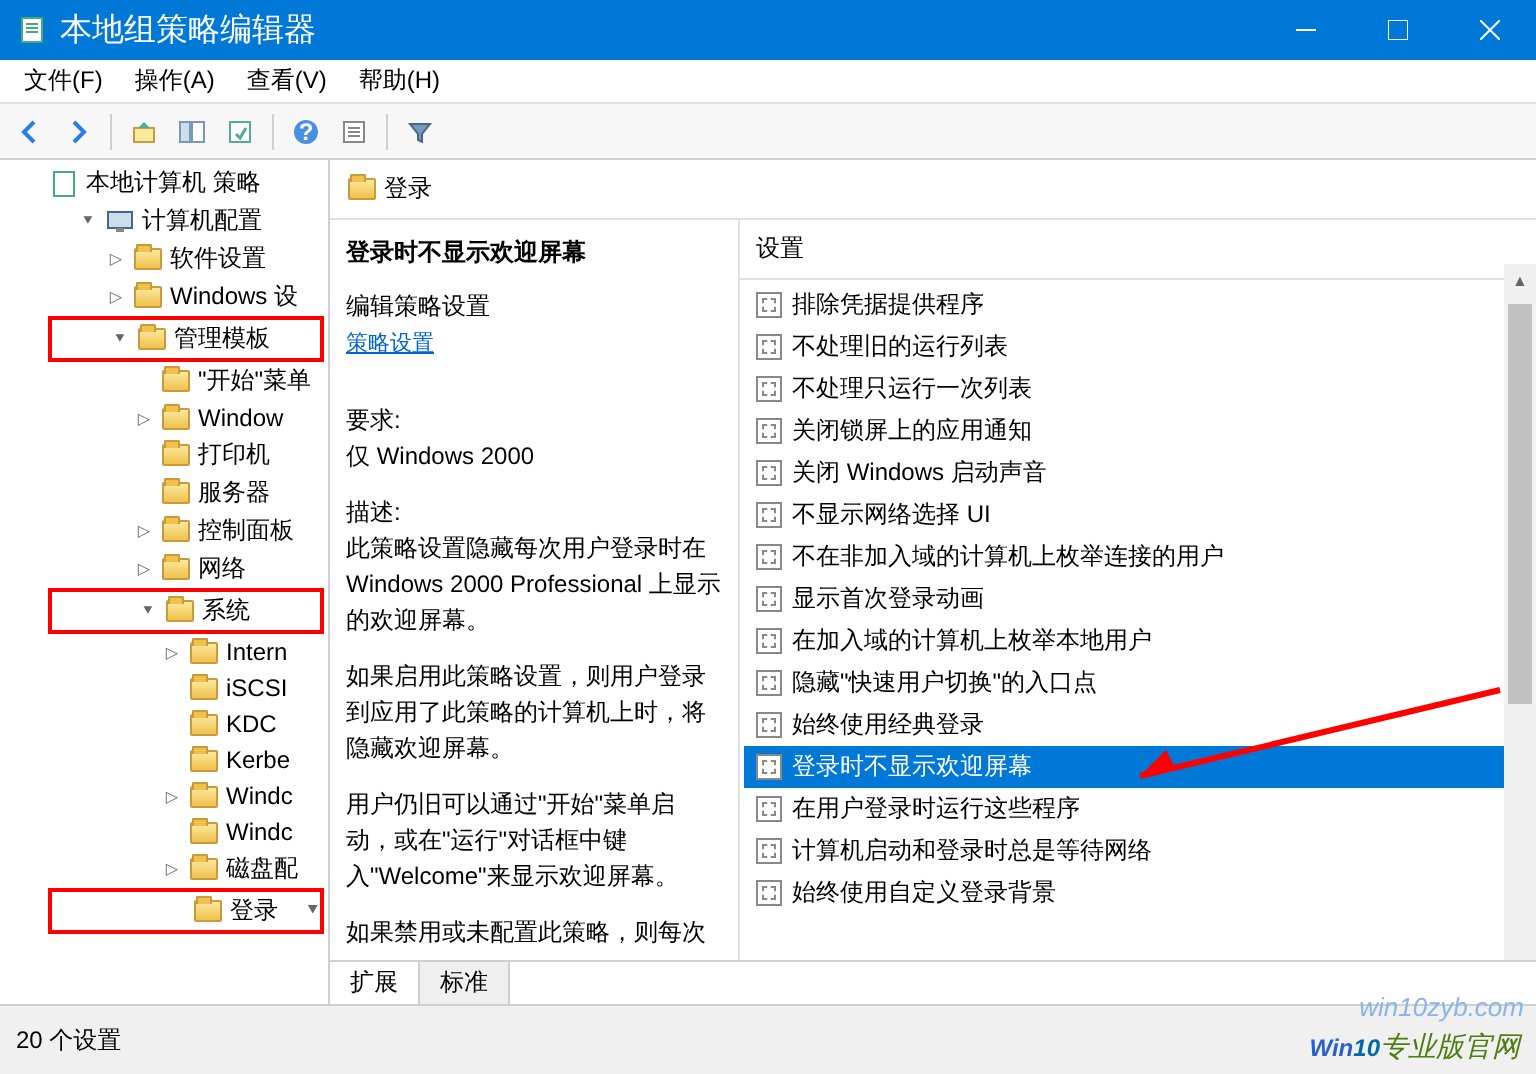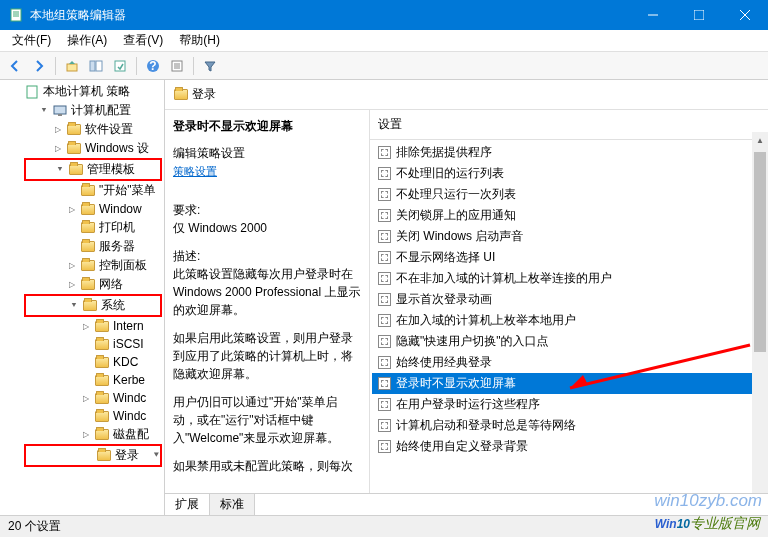--- a/index.html
+++ b/index.html
@@ -1,20 +1,20 @@
 <!DOCTYPE html>
 <html><head>
 <meta charset="utf-8">
 <style>
 * { margin: 0; padding: 0; box-sizing: border-box; font-family: "Microsoft YaHei", "Segoe UI", sans-serif; font-size: 12px; }
 body { background: #fff; }
 .window { width: 768px; height: 537px; background: #fff; display: flex; flex-direction: column; position: relative; }
 .titlebar { height: 30px; background: #0078d7; color: #fff; display: flex; align-items: center; padding: 0 0 0 8px; }
 .titlebar-icon { width: 16px; height: 16px; margin-right: 6px; display: inline-flex; align-items: center; justify-content: center; }
-.titlebar-title { flex: 1; font-size: 12px; }
+.titlebar-title { flex: 1; font-size: 16px; }
 .titlebar-btns { display: flex; height: 100%; }
 .titlebar-btn { width: 46px; display: flex; align-items: center; justify-content: center; color: #fff; }
 .menubar { height: 22px; background: #fff; border-bottom: 1px solid #e0e0e0; display: flex; align-items: center; padding: 0 4px; }
 .menu-item { padding: 2px 8px; cursor: default; }
 .toolbar { height: 28px; background: #f7f7f7; border-bottom: 1px solid #d0d0d0; display: flex; align-items: center; padding: 0 4px; gap: 2px; }
 .toolbar-btn { width: 22px; height: 22px; display: flex; align-items: center; justify-content: center; border: 1px solid transparent; }
 .toolbar-sep { width: 1px; height: 18px; background: #d0d0d0; margin: 0 3px; }
 .content { flex: 1; display: flex; overflow: hidden; }
 .tree-panel { width: 165px; border-right: 1px solid #d0d0d0; overflow: auto; padding: 2px; background: #fff; }
 .tree-node { display: flex; align-items: center; padding: 1px 0; white-space: nowrap; cursor: default; min-height: 18px; }
@@ -38,23 +38,23 @@
 .settings-header { padding: 6px 8px; border-bottom: 1px solid #e0e0e0; }
 .settings-list { flex: 1; overflow: auto; padding: 2px; }
 .setting-item { display: flex; align-items: center; padding: 2px 4px; cursor: default; }
 .setting-item.selected { background: #0078d7; color: #fff; }
 .setting-icon { width: 16px; height: 16px; margin-right: 4px; display: inline-flex; align-items: center; justify-content: center; flex-shrink: 0; }
 .policy-icon { width: 13px; height: 13px; border: 1px solid #888; background: #fff; position: relative; }
 .policy-icon::after { content: ""; position: absolute; left: 2px; top: 2px; right: 2px; bottom: 2px; border: 1px dashed #888; }
 .tabs { display: flex; border-top: 1px solid #d0d0d0; height: 22px; align-items: flex-start; }
 .tab { padding: 2px 10px; border-right: 1px solid #d0d0d0; background: #f0f0f0; cursor: default; border-bottom: 1px solid #d0d0d0; }
 .tab.active { background: #fff; border-bottom: 1px solid #fff; }
-.statusbar { height: 22px; border-top: 1px solid #d0d0d0; display: flex; align-items: center; padding: 0 8px; background: #f0f0f0; }
+.statusbar { height: 35px; border-top: 1px solid #d0d0d0; display: flex; align-items: center; padding: 0 8px; background: #f0f0f0; }
 .arrow-annotation { position: absolute; pointer-events: none; }
-.watermark { position: absolute; right: 6px; bottom: 26px; font-size: 17px; color: #8bb4e8; font-style: italic; }
+.watermark { position: absolute; right: 6px; bottom: 26px; font-size: 13px; color: #8bb4e8; font-style: italic; }
 .watermark2 { position: absolute; right: 8px; bottom: 4px; font-size: 18px; font-weight: bold; font-style: italic; }
 .watermark2 .w1 { color: #2a5fd0; }
 .watermark2 .w2 { color: #0369a1; }
 .watermark2 .w3 { color: #4d7c0f; font-size: 14px; font-weight: normal; }
 </style>
 </head>
 <body>
 
 <div class="window">
 

